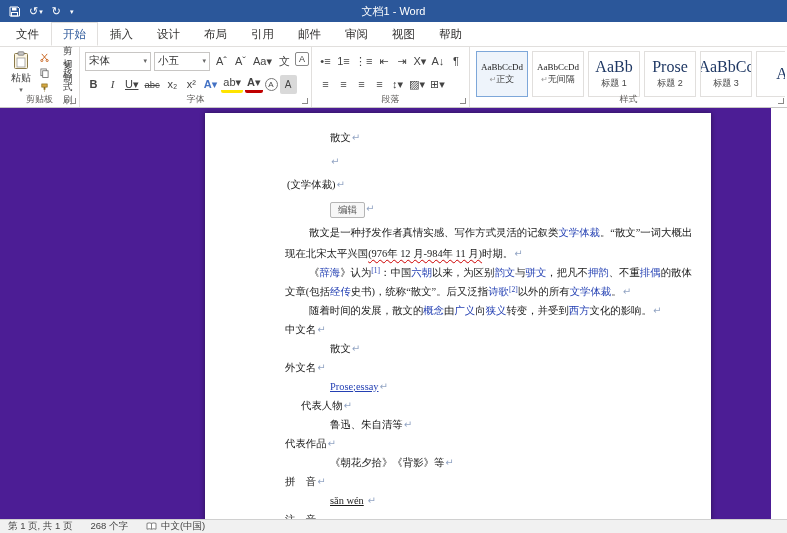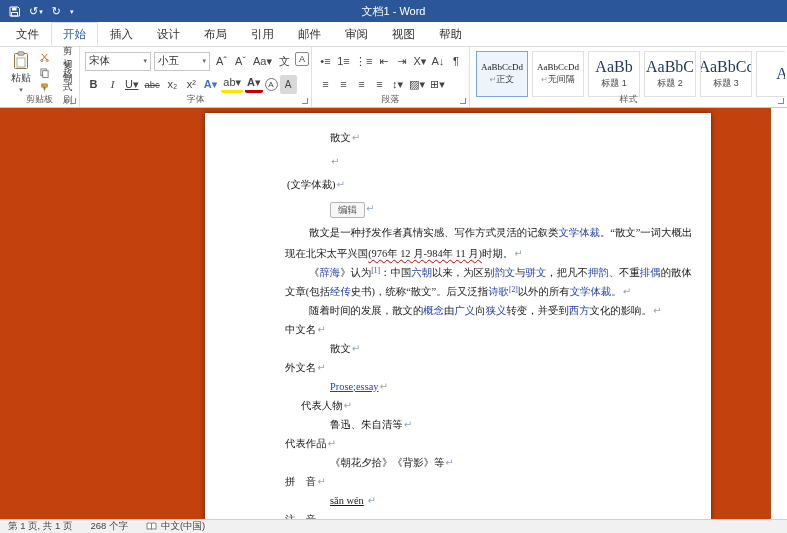--- a/index.html
+++ b/index.html
@@ -54,21 +54,21 @@
   .stylegal { position:absolute; left:6px; top:4px; display:flex; gap:4px; height:46px; overflow:hidden; right:2px; }
   .stylecell { width:52px; min-width:52px; height:46px; border:1px solid #e1dfdd; background:#fff;
                display:flex; flex-direction:column; align-items:center; justify-content:center; gap:1px; overflow:hidden; }
   .stylecell.selected { border-color:#7da7d9; background:#eef4fb; }
   .spreview { font-family:"Liberation Serif","DejaVu Serif",serif; font-size:9px; color:#222; white-space:nowrap; }
   .heading .spreview { font-size:16px; color:#1f3864; }
   .sname { font-size:9px; color:#444; white-space:nowrap; }
   .sprefix { color:#999; font-size:8px; }
 
   
-  .docarea { position:absolute; top:108px; left:0; right:16px; height:411px; background:#c2410c; overflow:hidden; }
+  .docarea { position:absolute; top:108px; left:0; right:16px; height:411px; background:#4c1d95; overflow:hidden; }
   .page { position:absolute; left:205px; top:5px; width:506px; height:440px; background:#fff;
           box-shadow:0 0 5px rgba(0,0,0,.45); padding-top:13px;
           font-family:"Liberation Serif","DejaVu Serif",serif; font-size:10.4px; color:#1a1a1a; }
   .dline { white-space:pre; overflow:visible; }
   .run.link { color:#2440b3; }
   .und { text-decoration:underline; }
   .wavy { text-decoration:underline wavy #cc0000; text-decoration-thickness:1px; text-underline-offset:2px; }
   .sup { font-size:7.5px; position:relative; top:-3px; color:#2440b3; }
   .pmark { color:#93a5c4; font-size:10px; margin-left:1px; font-family:"DejaVu Sans",sans-serif; }
   .editbox { display:inline-block; border:1px solid #b5b5b5; background:#f7f7f7; color:#555;
@@ -251,21 +251,21 @@
         </div>
         <div class="stylecell">
           <div class="spreview">AaBbCcDd</div>
           <div class="sname"><span class="sprefix">↵</span>无间隔</div>
         </div>
         <div class="stylecell heading">
           <div class="spreview">AaBb</div>
           <div class="sname">标题 1</div>
         </div>
         <div class="stylecell heading">
-          <div class="spreview">AaBbC</div>
+          <div class="spreview">Prose</div>
           <div class="sname">标题 2</div>
         </div>
         <div class="stylecell heading">
           <div class="spreview">AaBbCc</div>
           <div class="sname">标题 3</div>
         </div>
         <div class="stylecell heading">
           <div class="spreview">A</div>
           <div class="sname"></div>
         </div>

